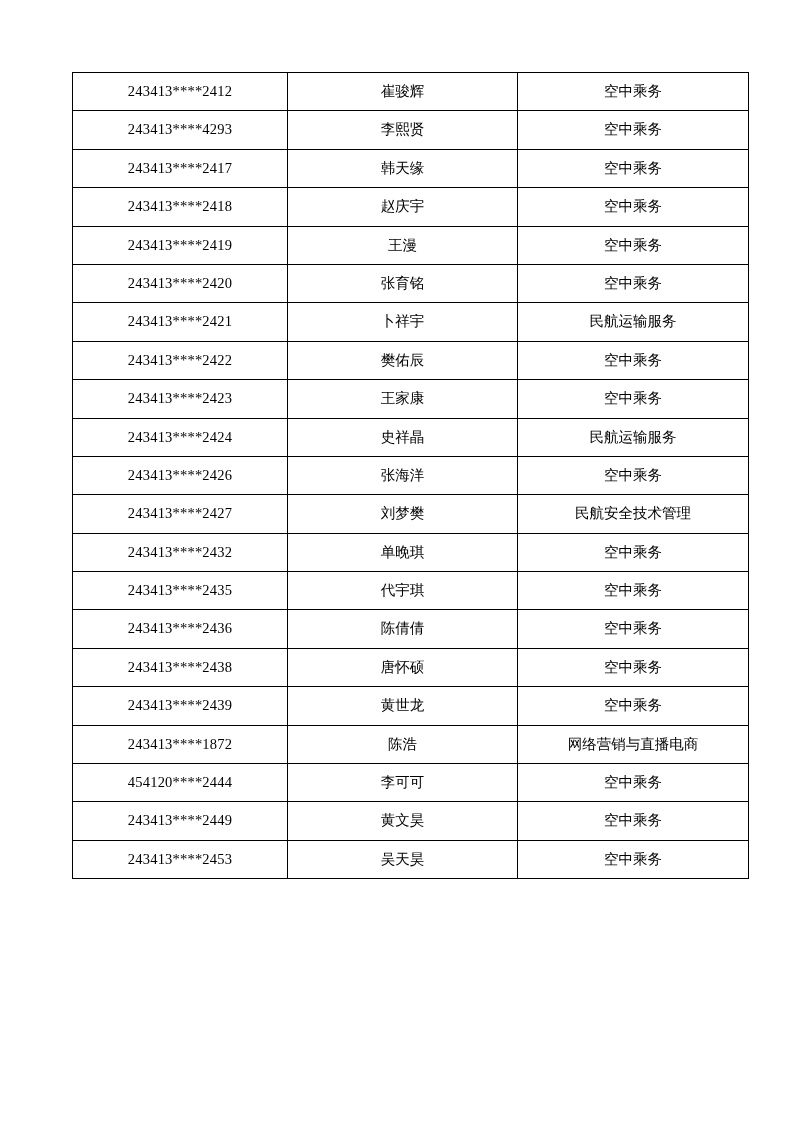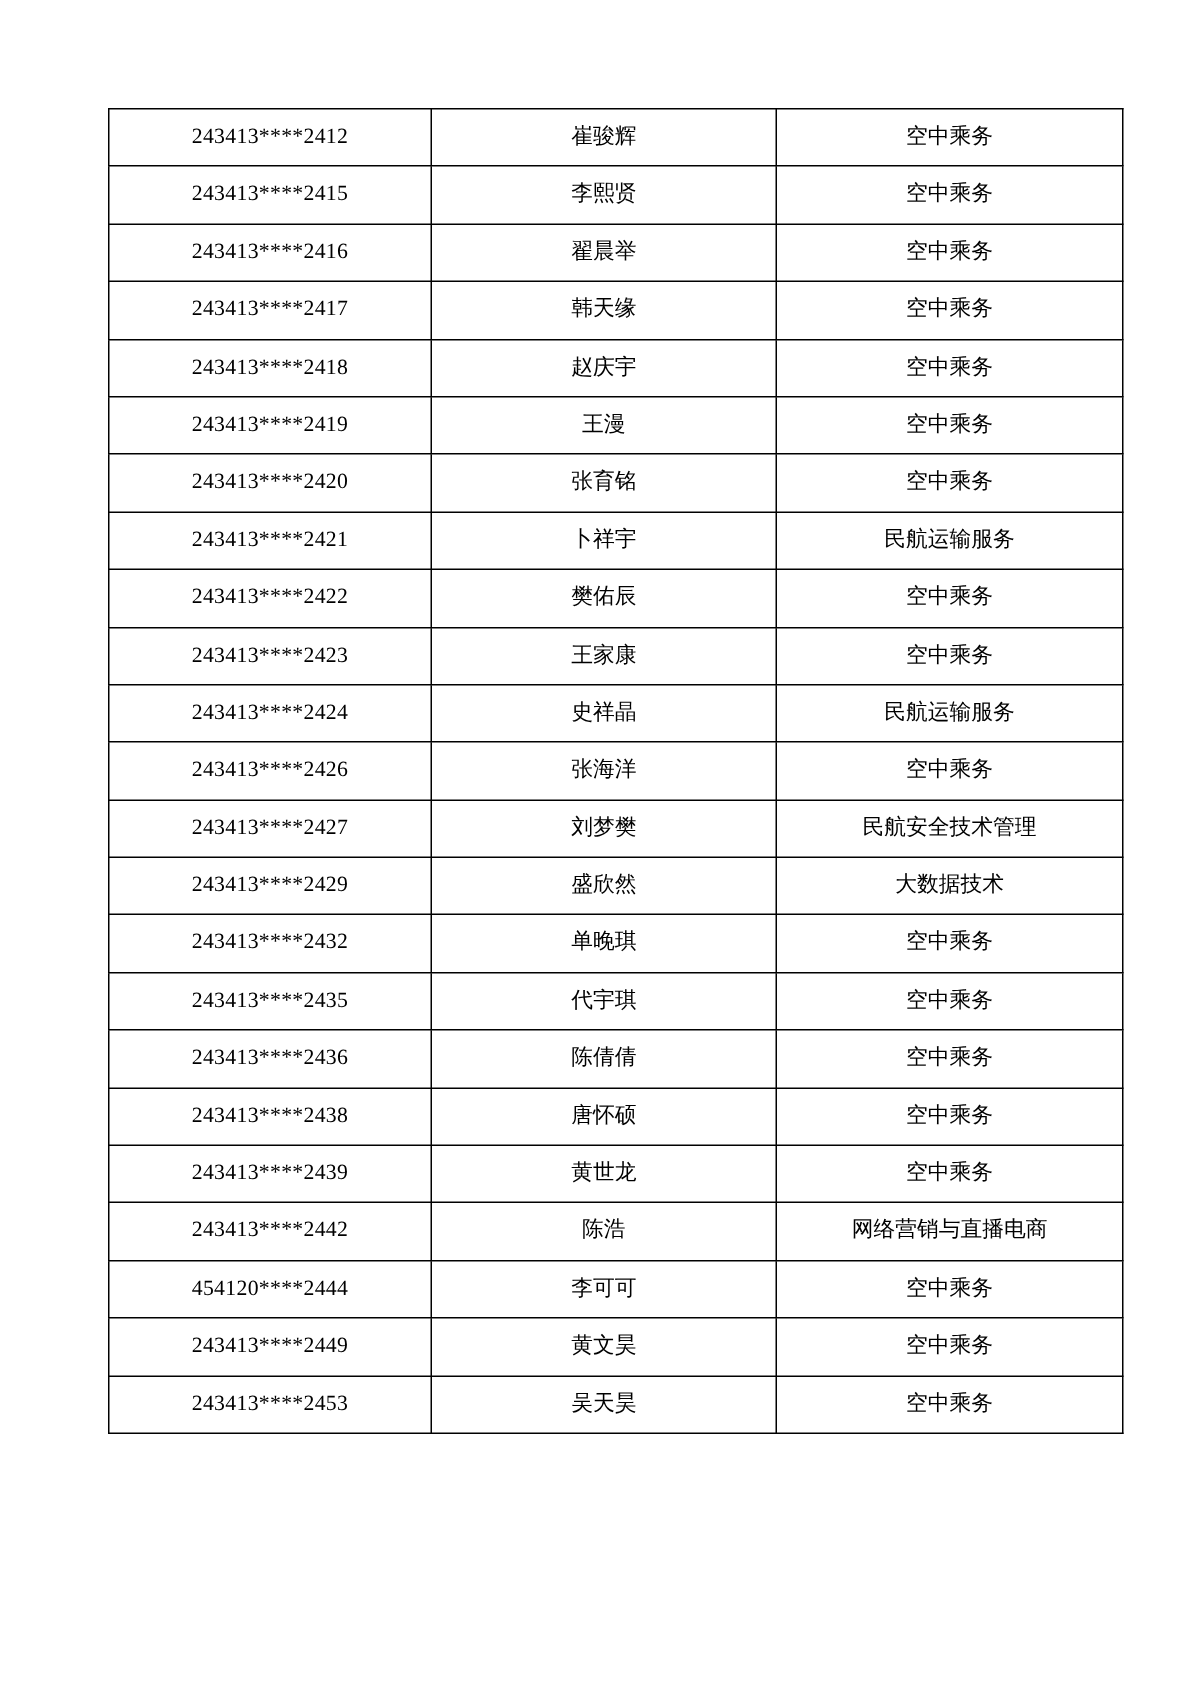--- a/index.html
+++ b/index.html
@@ -54,27 +54,22 @@
 
 <div class="page">
   <table class="roster">
     <tbody>
         <tr>
           <td class="col-id">243413****2412</td>
           <td class="col-name">崔骏辉</td>
           <td class="col-major">空中乘务</td>
         </tr>
         <tr>
-          <td class="col-id">243413****2415</td>
+          <td class="col-id">243413****4293</td>
           <td class="col-name">李熙贤</td>
-          <td class="col-major">空中乘务</td>
-        </tr>
-        <tr>
-          <td class="col-id">243413****2416</td>
-          <td class="col-name">翟晨举</td>
           <td class="col-major">空中乘务</td>
         </tr>
         <tr>
           <td class="col-id">243413****2417</td>
           <td class="col-name">韩天缘</td>
           <td class="col-major">空中乘务</td>
         </tr>
         <tr>
           <td class="col-id">243413****2418</td>
           <td class="col-name">赵庆宇</td>
@@ -114,25 +109,20 @@
           <td class="col-id">243413****2426</td>
           <td class="col-name">张海洋</td>
           <td class="col-major">空中乘务</td>
         </tr>
         <tr>
           <td class="col-id">243413****2427</td>
           <td class="col-name">刘梦樊</td>
           <td class="col-major">民航安全技术管理</td>
         </tr>
         <tr>
-          <td class="col-id">243413****2429</td>
-          <td class="col-name">盛欣然</td>
-          <td class="col-major">大数据技术</td>
-        </tr>
-        <tr>
           <td class="col-id">243413****2432</td>
           <td class="col-name">单晚琪</td>
           <td class="col-major">空中乘务</td>
         </tr>
         <tr>
           <td class="col-id">243413****2435</td>
           <td class="col-name">代宇琪</td>
           <td class="col-major">空中乘务</td>
         </tr>
         <tr>
@@ -144,21 +134,21 @@
           <td class="col-id">243413****2438</td>
           <td class="col-name">唐怀硕</td>
           <td class="col-major">空中乘务</td>
         </tr>
         <tr>
           <td class="col-id">243413****2439</td>
           <td class="col-name">黄世龙</td>
           <td class="col-major">空中乘务</td>
         </tr>
         <tr>
-          <td class="col-id">243413****2442</td>
+          <td class="col-id">243413****1872</td>
           <td class="col-name">陈浩</td>
           <td class="col-major">网络营销与直播电商</td>
         </tr>
         <tr>
           <td class="col-id">454120****2444</td>
           <td class="col-name">李可可</td>
           <td class="col-major">空中乘务</td>
         </tr>
         <tr>
           <td class="col-id">243413****2449</td>

